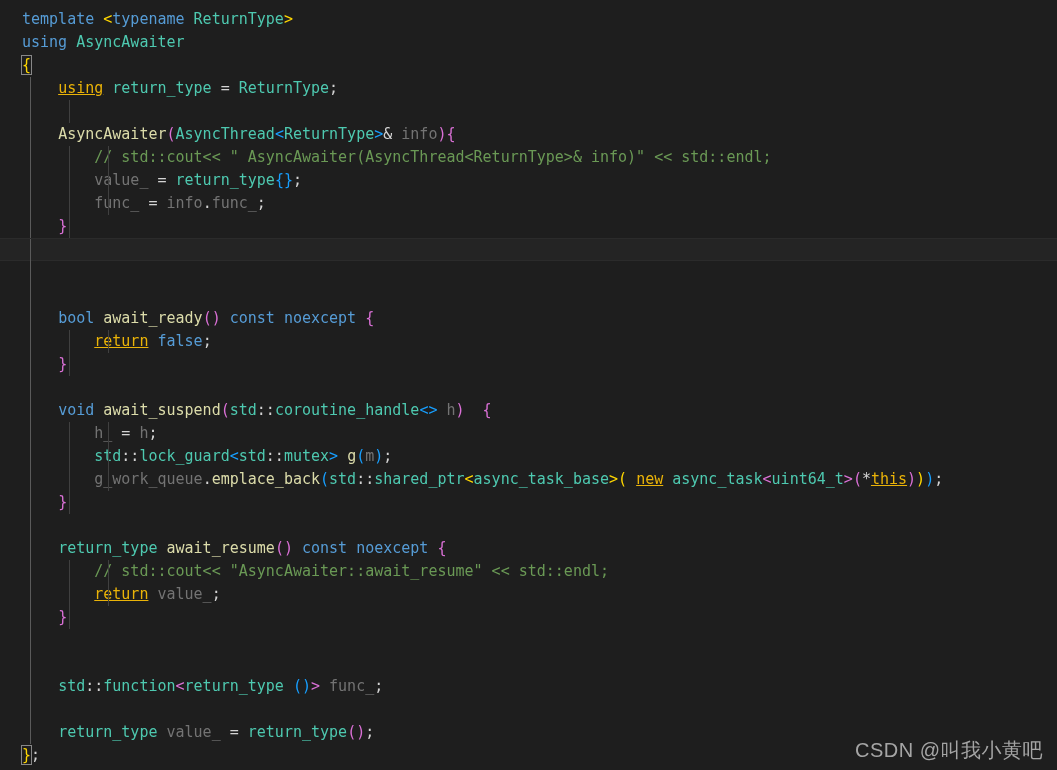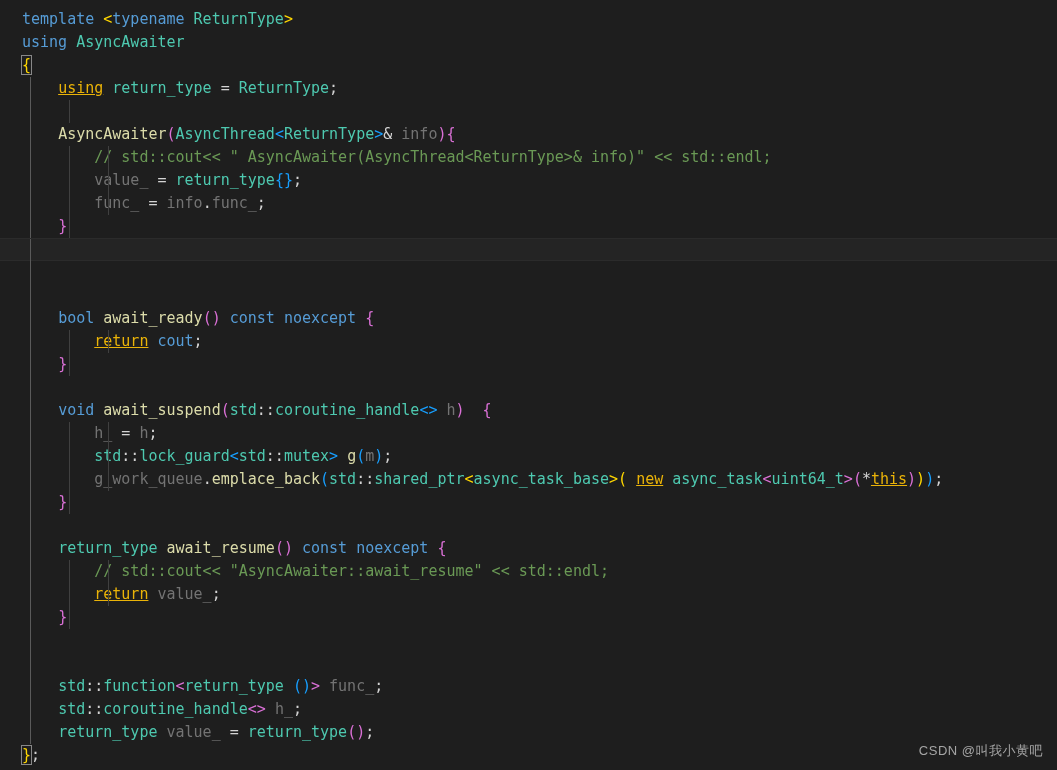--- a/index.html
+++ b/index.html
@@ -73,21 +73,21 @@
     outline-offset: 0px;
     background: transparent;
   }
 
   .watermark {
     position: absolute;
     right: 14px;
     bottom: 8px;
     color: #bdbdbd;
     font-family: "Liberation Sans", "DejaVu Sans", sans-serif;
-    font-size: 13px;
+    font-size: 20px;
     letter-spacing: 0.5px;
     opacity: 0.85;
     user-select: none;
   }
 </style>
 </head>
 <body>
 
 <div id="editor-root">
   <div class="code-area" id="code-area">
@@ -98,34 +98,34 @@
       <div class="code-line"><span class="guide g0"></span><span class="guide g1"></span><span class="code-text"></span></div>
       <div class="code-line"><span class="guide g0"></span><span class="code-text"><span class="t-plain">    </span><span class="t-fn">AsyncAwaiter</span><span class="t-p2">(</span><span class="t-type">AsyncThread</span><span class="t-p3">&lt;</span><span class="t-type">ReturnType</span><span class="t-p3">&gt;</span><span class="t-op">&amp;</span><span class="t-plain"> </span><span class="t-var">info</span><span class="t-p2">)</span><span class="t-p2">{</span></span></div>
       <div class="code-line"><span class="guide g0"></span><span class="guide g1"></span><span class="guide g2"></span><span class="code-text"><span class="t-plain">        </span><span class="t-cmt">// std::cout&lt;&lt; " AsyncAwaiter(AsyncThread&lt;ReturnType&gt;&amp; info)" &lt;&lt; std::endl;</span></span></div>
       <div class="code-line"><span class="guide g0"></span><span class="guide g1"></span><span class="guide g2"></span><span class="code-text"><span class="t-plain">        </span><span class="t-var">value_</span><span class="t-plain"> </span><span class="t-op">=</span><span class="t-plain"> </span><span class="t-type">return_type</span><span class="t-p3">{</span><span class="t-p3">}</span><span class="t-plain">;</span></span></div>
       <div class="code-line"><span class="guide g0"></span><span class="guide g1"></span><span class="guide g2"></span><span class="code-text"><span class="t-plain">        </span><span class="t-var">func_</span><span class="t-plain"> </span><span class="t-op">=</span><span class="t-plain"> </span><span class="t-var">info</span><span class="t-plain">.</span><span class="t-var">func_</span><span class="t-plain">;</span></span></div>
       <div class="code-line"><span class="guide g0"></span><span class="guide g1"></span><span class="code-text"><span class="t-plain">    </span><span class="t-p2">}</span></span></div>
       <div class="code-line active"><span class="guide g0"></span><span class="code-text"></span></div>
       <div class="code-line"><span class="guide g0"></span><span class="code-text"></span></div>
       <div class="code-line"><span class="guide g0"></span></div>
       <div class="code-line"><span class="guide g0"></span><span class="code-text"><span class="t-plain">    </span><span class="t-kw">bool</span><span class="t-plain"> </span><span class="t-fn">await_ready</span><span class="t-p2">(</span><span class="t-p2">)</span><span class="t-plain"> </span><span class="t-kw">const</span><span class="t-plain"> </span><span class="t-kw">noexcept</span><span class="t-plain"> </span><span class="t-p2">{</span></span></div>
-      <div class="code-line"><span class="guide g0"></span><span class="guide g1"></span><span class="guide g2"></span><span class="code-text"><span class="t-plain">        </span><span class="t-ctl">return</span><span class="t-plain"> </span><span class="t-kw">cout</span><span class="t-plain">;</span></span></div>
+      <div class="code-line"><span class="guide g0"></span><span class="guide g1"></span><span class="guide g2"></span><span class="code-text"><span class="t-plain">        </span><span class="t-ctl">return</span><span class="t-plain"> </span><span class="t-kw">false</span><span class="t-plain">;</span></span></div>
       <div class="code-line"><span class="guide g0"></span><span class="guide g1"></span><span class="code-text"><span class="t-plain">    </span><span class="t-p2">}</span></span></div>
       <div class="code-line"><span class="guide g0"></span><span class="code-text"></span></div>
       <div class="code-line"><span class="guide g0"></span><span class="code-text"><span class="t-plain">    </span><span class="t-kw">void</span><span class="t-plain"> </span><span class="t-fn">await_suspend</span><span class="t-p2">(</span><span class="t-type">std</span><span class="t-plain">::</span><span class="t-type">coroutine_handle</span><span class="t-p3">&lt;</span><span class="t-p3">&gt;</span><span class="t-plain"> </span><span class="t-var">h</span><span class="t-p2">)</span><span class="t-plain">  </span><span class="t-p2">{</span></span></div>
       <div class="code-line"><span class="guide g0"></span><span class="guide g1"></span><span class="guide g2"></span><span class="code-text"><span class="t-plain">        </span><span class="t-var">h_</span><span class="t-plain"> </span><span class="t-op">=</span><span class="t-plain"> </span><span class="t-var">h</span><span class="t-plain">;</span></span></div>
       <div class="code-line"><span class="guide g0"></span><span class="guide g1"></span><span class="guide g2"></span><span class="code-text"><span class="t-plain">        </span><span class="t-type">std</span><span class="t-plain">::</span><span class="t-type">lock_guard</span><span class="t-p3">&lt;</span><span class="t-type">std</span><span class="t-plain">::</span><span class="t-type">mutex</span><span class="t-p3">&gt;</span><span class="t-plain"> </span><span class="t-fn">g</span><span class="t-p3">(</span><span class="t-var">m</span><span class="t-p3">)</span><span class="t-plain">;</span></span></div>
       <div class="code-line"><span class="guide g0"></span><span class="guide g1"></span><span class="guide g2"></span><span class="code-text"><span class="t-plain">        </span><span class="t-var">g_work_queue</span><span class="t-plain">.</span><span class="t-fn">emplace_back</span><span class="t-p3">(</span><span class="t-type">std</span><span class="t-plain">::</span><span class="t-type">shared_ptr</span><span class="t-p1">&lt;</span><span class="t-type">async_task_base</span><span class="t-p1">&gt;</span><span class="t-p1">(</span><span class="t-plain"> </span><span class="t-ctl">new</span><span class="t-plain"> </span><span class="t-type">async_task</span><span class="t-p2">&lt;</span><span class="t-type">uint64_t</span><span class="t-p2">&gt;</span><span class="t-p2">(</span><span class="t-op">*</span><span class="t-ctl">this</span><span class="t-p2">)</span><span class="t-p1">)</span><span class="t-p3">)</span><span class="t-plain">;</span></span></div>
       <div class="code-line"><span class="guide g0"></span><span class="guide g1"></span><span class="code-text"><span class="t-plain">    </span><span class="t-p2">}</span></span></div>
       <div class="code-line"><span class="guide g0"></span><span class="code-text"></span></div>
       <div class="code-line"><span class="guide g0"></span><span class="code-text"><span class="t-plain">    </span><span class="t-type">return_type</span><span class="t-plain"> </span><span class="t-fn">await_resume</span><span class="t-p2">(</span><span class="t-p2">)</span><span class="t-plain"> </span><span class="t-kw">const</span><span class="t-plain"> </span><span class="t-kw">noexcept</span><span class="t-plain"> </span><span class="t-p2">{</span></span></div>
       <div class="code-line"><span class="guide g0"></span><span class="guide g1"></span><span class="guide g2"></span><span class="code-text"><span class="t-plain">        </span><span class="t-cmt">// std::cout&lt;&lt; "AsyncAwaiter::await_resume" &lt;&lt; std::endl;</span></span></div>
       <div class="code-line"><span class="guide g0"></span><span class="guide g1"></span><span class="guide g2"></span><span class="code-text"><span class="t-plain">        </span><span class="t-ctl">return</span><span class="t-plain"> </span><span class="t-var">value_</span><span class="t-plain">;</span></span></div>
       <div class="code-line"><span class="guide g0"></span><span class="guide g1"></span><span class="code-text"><span class="t-plain">    </span><span class="t-p2">}</span></span></div>
       <div class="code-line"><span class="guide g0"></span><span class="code-text"></span></div>
       <div class="code-line"><span class="guide g0"></span><span class="code-text"></span></div>
       <div class="code-line"><span class="guide g0"></span><span class="code-text"><span class="t-plain">    </span><span class="t-type">std</span><span class="t-plain">::</span><span class="t-type">function</span><span class="t-p2">&lt;</span><span class="t-type">return_type</span><span class="t-plain"> </span><span class="t-p3">(</span><span class="t-p3">)</span><span class="t-p2">&gt;</span><span class="t-plain"> </span><span class="t-var">func_</span><span class="t-plain">;</span></span></div>
-      <div class="code-line"><span class="guide g0"></span><span class="code-text"><span class="t-plain">    </span><span class="t-type">std</span><span class="t-plain">::</span><span class="t-type">coroutine_handle</span><span class="t-p2">&lt;</span><span class="t-p2">&gt;</span><span class="t-plain"> </span><span class="t-var">h_</span><span class="t-plain">;</span></span></div>
+      <div class="code-line"><span class="guide g0"></span></div>
       <div class="code-line"><span class="guide g0"></span><span class="code-text"><span class="t-plain">    </span><span class="t-type">return_type</span><span class="t-plain"> </span><span class="t-var">value_</span><span class="t-plain"> </span><span class="t-op">=</span><span class="t-plain"> </span><span class="t-type">return_type</span><span class="t-p2">(</span><span class="t-p2">)</span><span class="t-plain">;</span></span></div>
       <div class="code-line"><span class="code-text"><span class="t-p1 bracket-match">}</span><span class="t-plain">;</span></span></div>
     </div>
   <div class="watermark">CSDN @叫我小黄吧</div>
 </div>
 
 </body></html>

